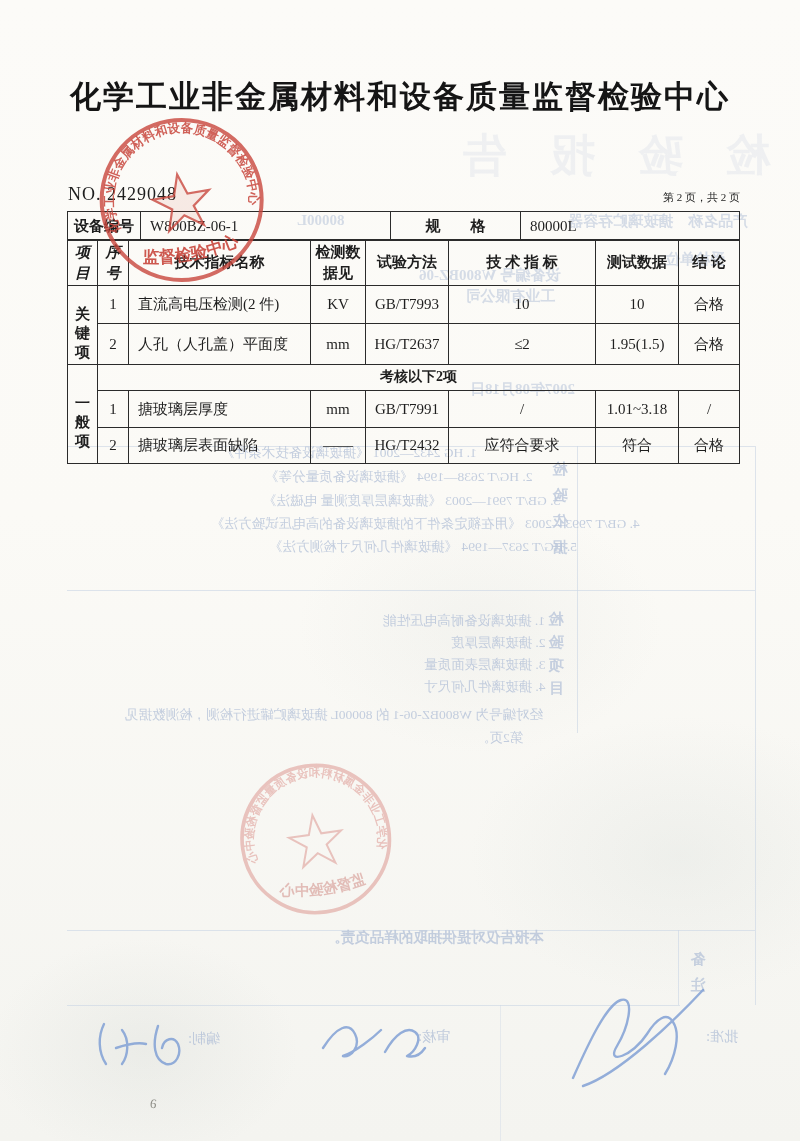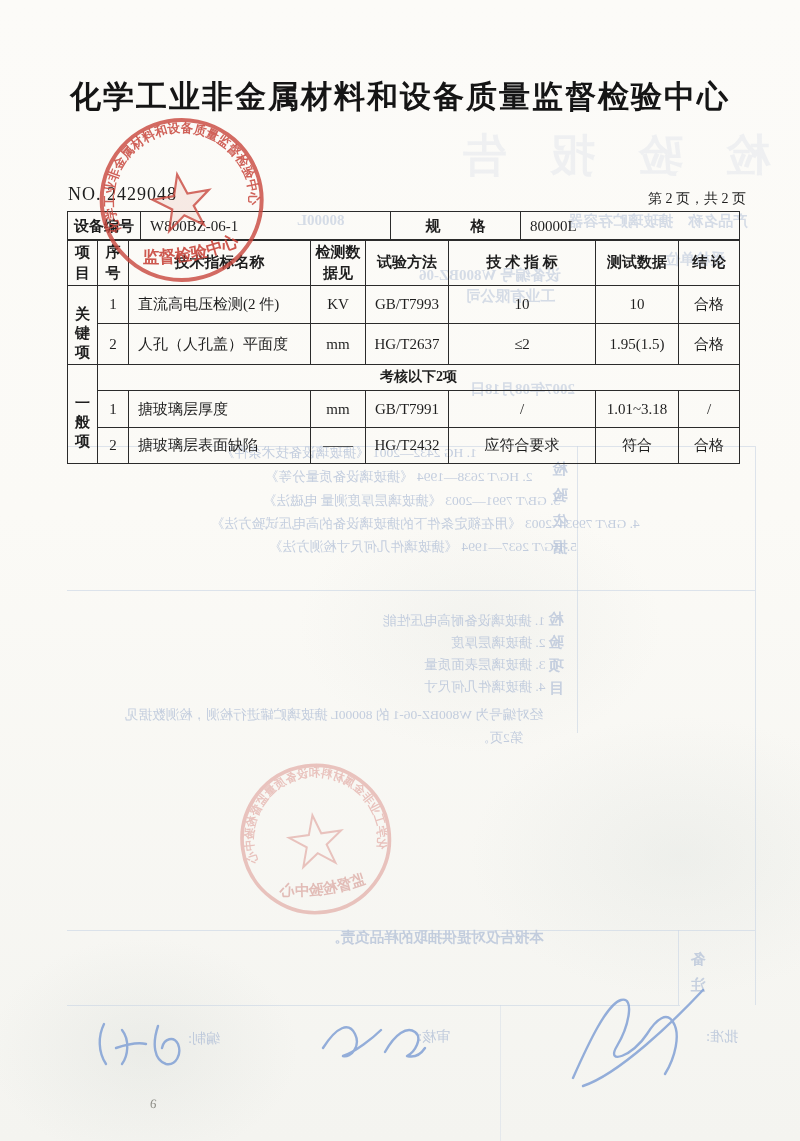--- a/index.html
+++ b/index.html
@@ -13,28 +13,28 @@
       linear-gradient(180deg,#fcfbf8 0%,#fbfaf6 45%,#f4f4f0 100%);
   }
   .abs{position:absolute;}
   
   .content{position:absolute;inset:0;z-index:2;}
   .org-title{left:0;right:0;top:76px;text-align:center;font-family:"Liberation Sans",sans-serif;
     font-weight:bold;font-size:31px;letter-spacing:2px;color:#151515;}
   .doc-title{left:0;right:0;top:128px;text-align:center;font-family:"Liberation Sans",sans-serif;
     font-weight:bold;font-size:47px;color:#111;white-space:nowrap;}
   .report-no{left:68px;top:184px;font-size:18px;letter-spacing:1px;}
-  .page-ind{right:54px;top:190px;font-size:14px;}
+  .page-ind{right:60px;top:190px;font-size:11px;}
   table{border-collapse:collapse;table-layout:fixed;}
   td{border:1.4px solid #2b2b2b;font-size:15px;text-align:center;vertical-align:middle;
      padding:0 2px;overflow:hidden;}
   .t-info{left:67px;top:211px;}
   .t-main{left:67px;top:239px;}
   td.name{text-align:left;padding-left:9px;}
-  td.vlab{line-height:1.45;font-weight:600;}
+  td.vlab{line-height:1.45;font-weight:600;font-style:italic;}
   .vstack{display:flex;flex-direction:column;justify-content:space-evenly;align-items:center;height:100%;font-weight:600;margin-top:16px;}
   td.hed{font-weight:600;line-height:1.35;margin-left:12px;}
   .note-line{left:66px;top:429px;font-size:13.5px;font-weight:bold;letter-spacing:.5px;}
   .pencil{left:150px;top:1096px;font-size:13px;color:#8d8d86;transform:rotate(8deg);}
   
   .stampwrap{position:absolute;z-index:3;}
   
   .bleed{position:absolute;inset:0;z-index:1;color:#b6c3d9;}
   .mir{transform:scaleX(-1);}
   .bl-text{position:absolute;white-space:nowrap;font-size:13.5px;opacity:.8;}

